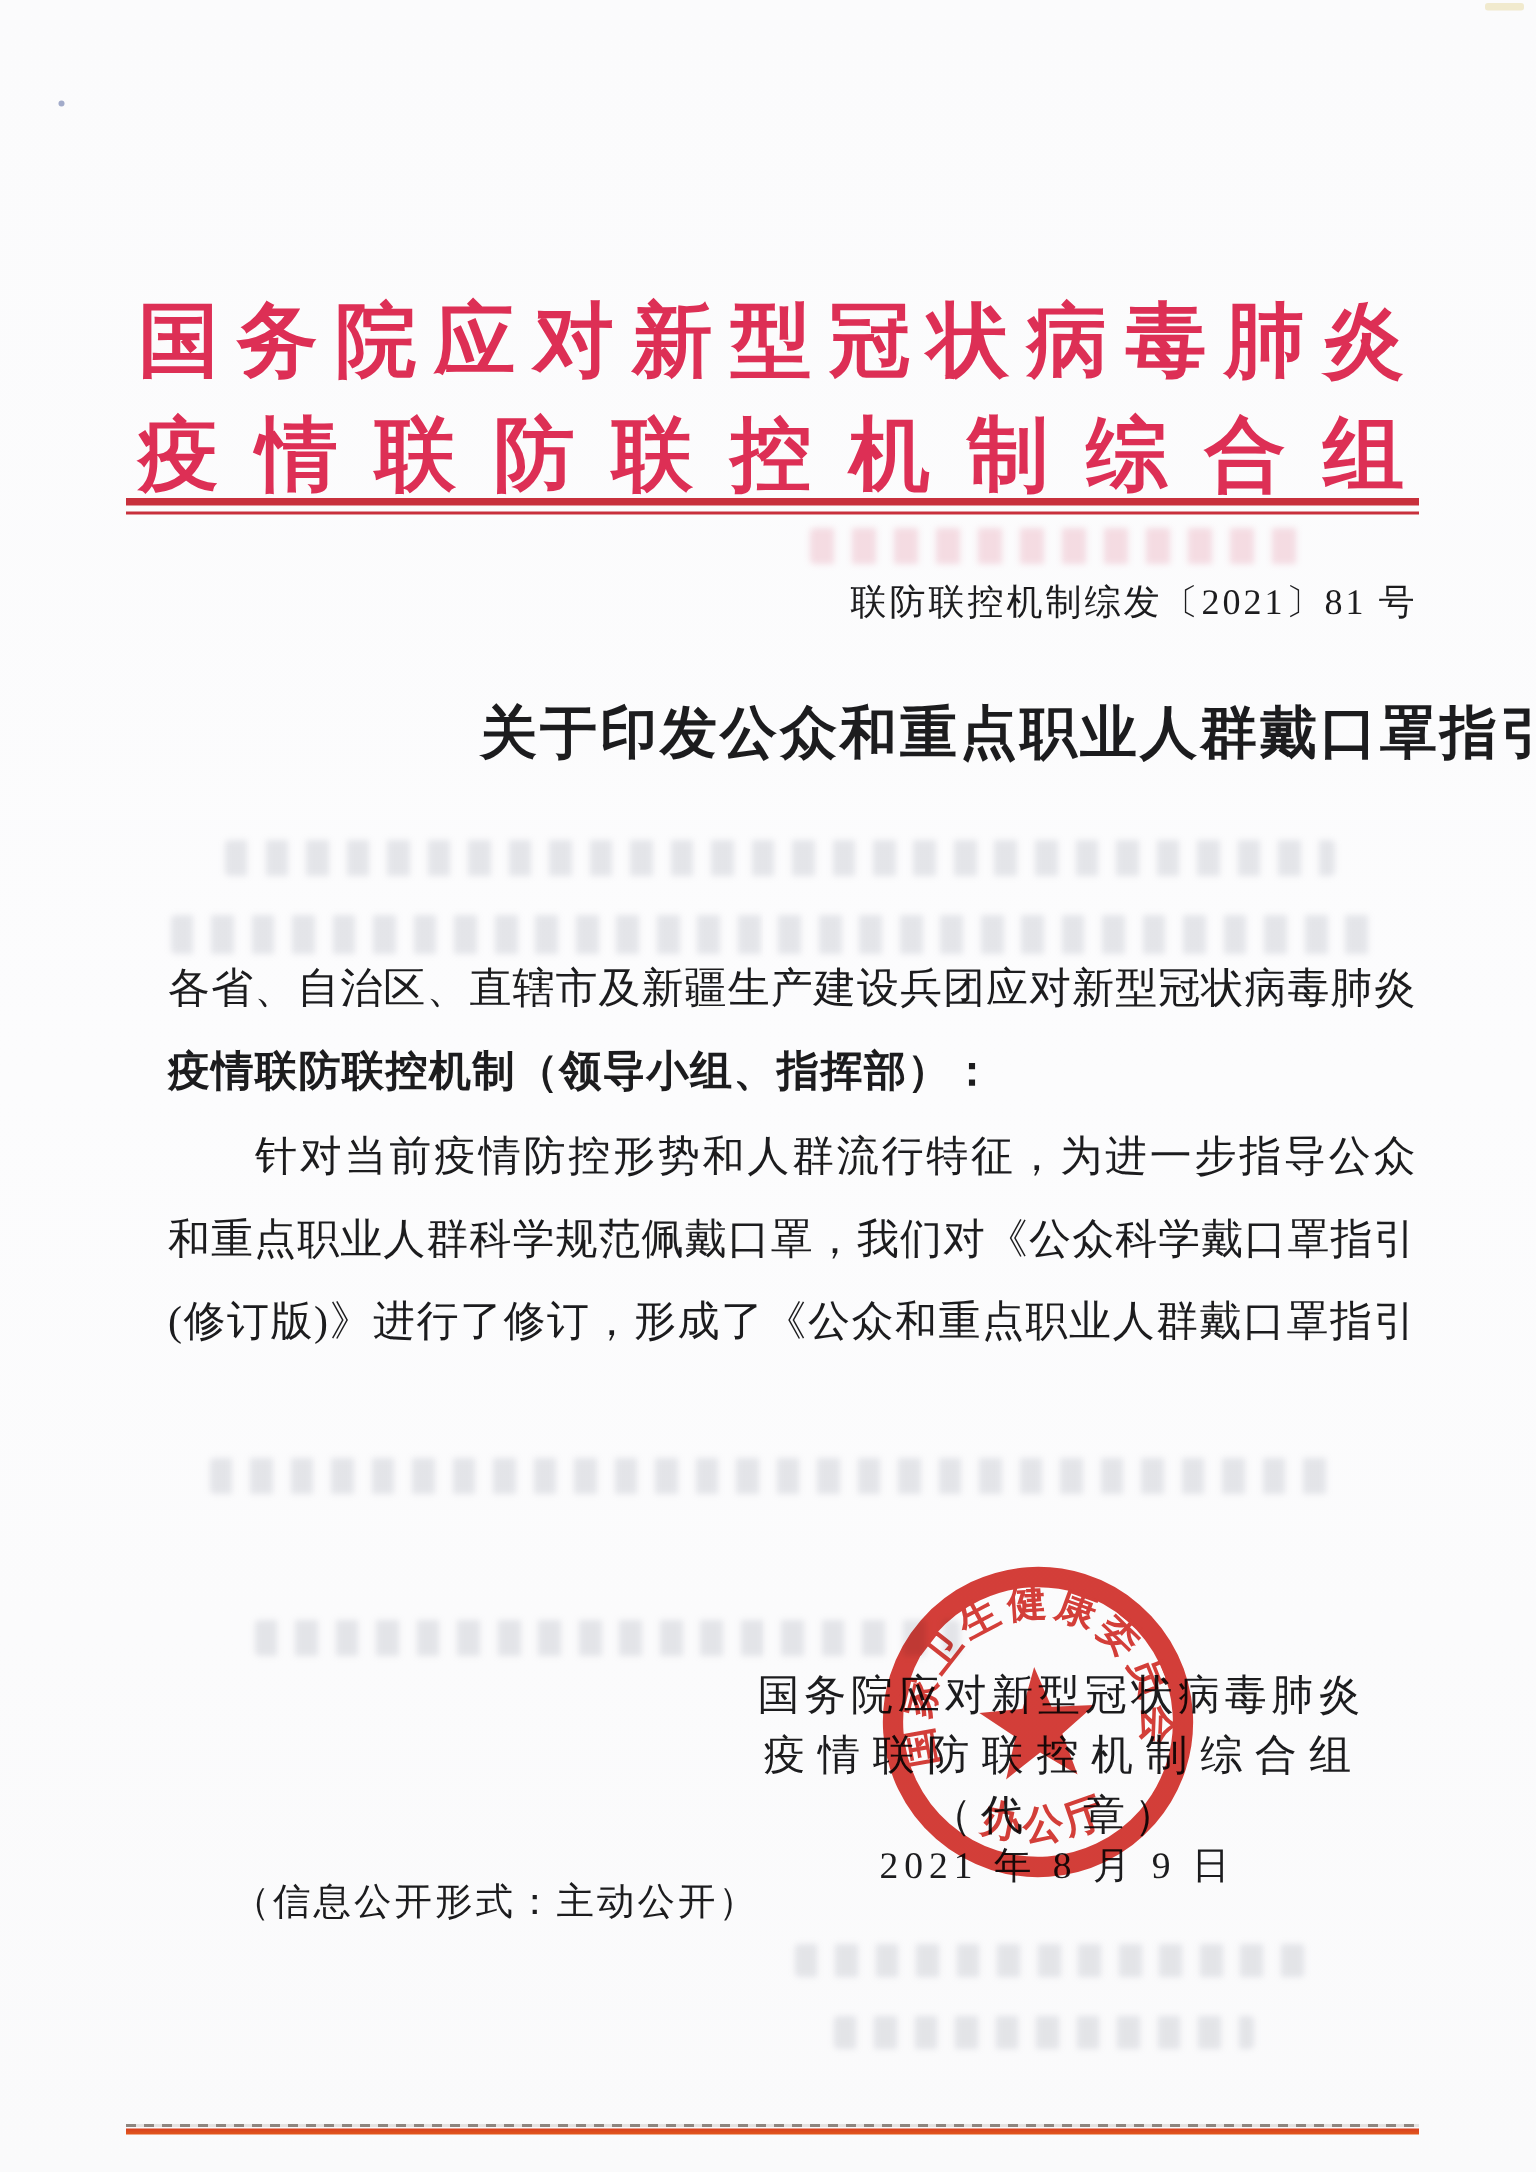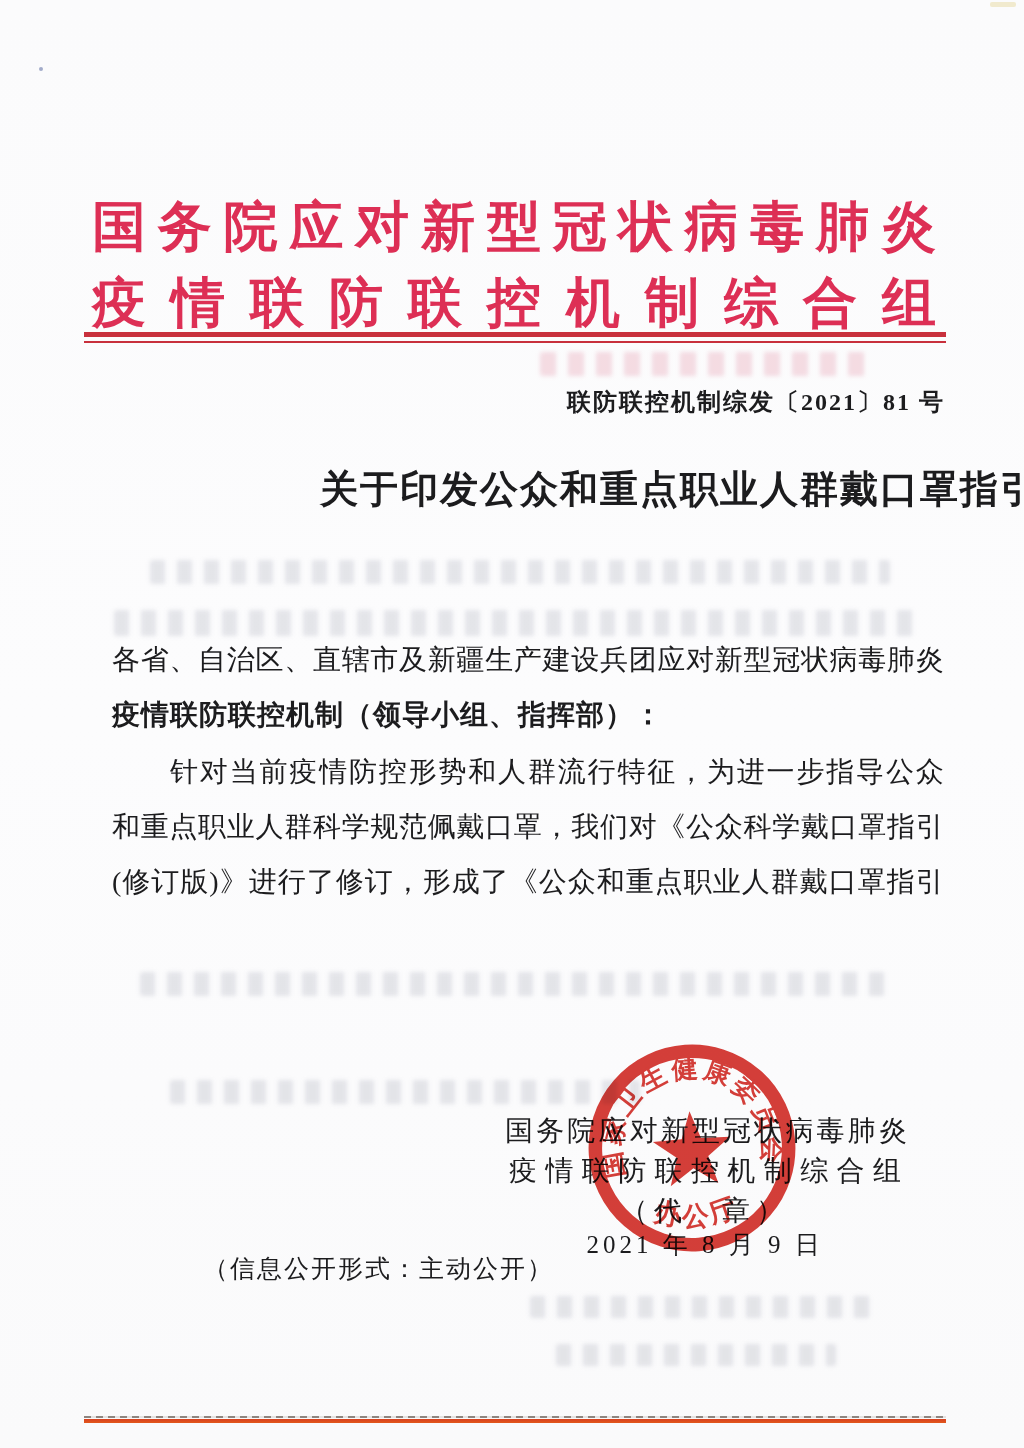--- a/index.html
+++ b/index.html
@@ -22,21 +22,20 @@
   .masthead-line-1{top:194px;}
   .masthead-line-2{top:270px;}
   [data-justify]{display:flex;justify-content:space-between;}
   .rule-top-a{position:absolute;left:84px;top:332px;width:862px;height:5px;background:var(--rule-red,#c8303c);}
   .rule-top-b{position:absolute;left:84px;top:341px;width:862px;height:2px;background:var(--rule-red,#c8303c);}
   
   .doc-number{
     position:absolute;right:79px;top:386px;
     font-size:24px;letter-spacing:2px;line-height:32px;
     font-family:"Liberation Serif","DejaVu Serif",serif;
-    font-weight:bold;
   }
   
   .doc-title{
     position:absolute;left:16px;width:1024px;text-align:right;
     font-family:"Liberation Sans","DejaVu Sans",sans-serif;
     font-weight:700;font-size:38px;line-height:46px;letter-spacing:2px;
   }
   .doc-title-1{top:466px;}
   .doc-title-2{top:514px;}
   
@@ -58,21 +57,20 @@
   .seal-wrap{
     position:absolute;left:576px;top:1032px;width:232px;height:232px;
     mix-blend-mode:multiply;opacity:.95;transform:rotate(-4deg);
   }
   .seal-wrap svg{width:100%;height:100%;}
   
   .footer-note{
     position:absolute;left:155px;top:1252px;
     font-size:25px;letter-spacing:2px;line-height:34px;
     font-family:"Liberation Serif","DejaVu Serif",serif;
-    margin-left:48px;
   }
   
   .rule-bottom-speckle{
     position:absolute;left:84px;top:1416px;width:862px;height:2px;
     background:repeating-linear-gradient(90deg,rgba(70,55,45,.6) 0 7px,rgba(70,55,45,.12) 7px 12px);
   }
   .rule-bottom-red{
     position:absolute;left:84px;top:1419px;width:862px;height:4px;
     background:linear-gradient(180deg,var(--bottom-rule-red,#d84020) 0%,#e2581c 100%);
   }

